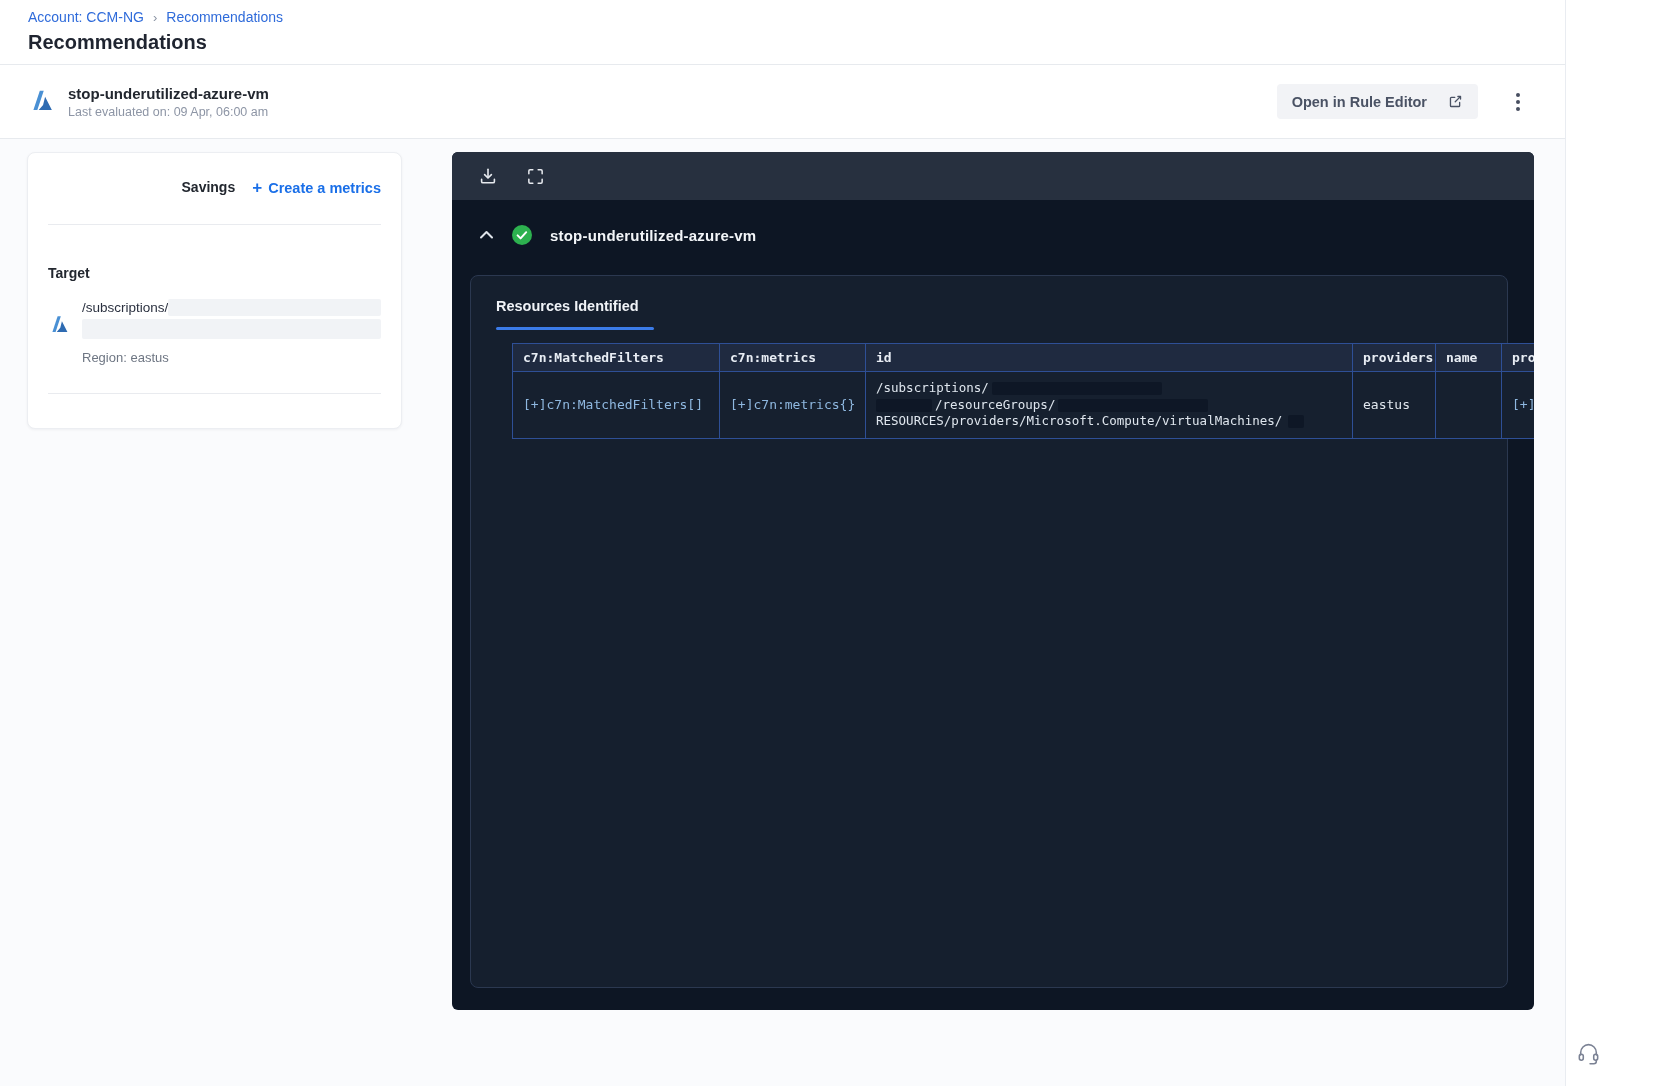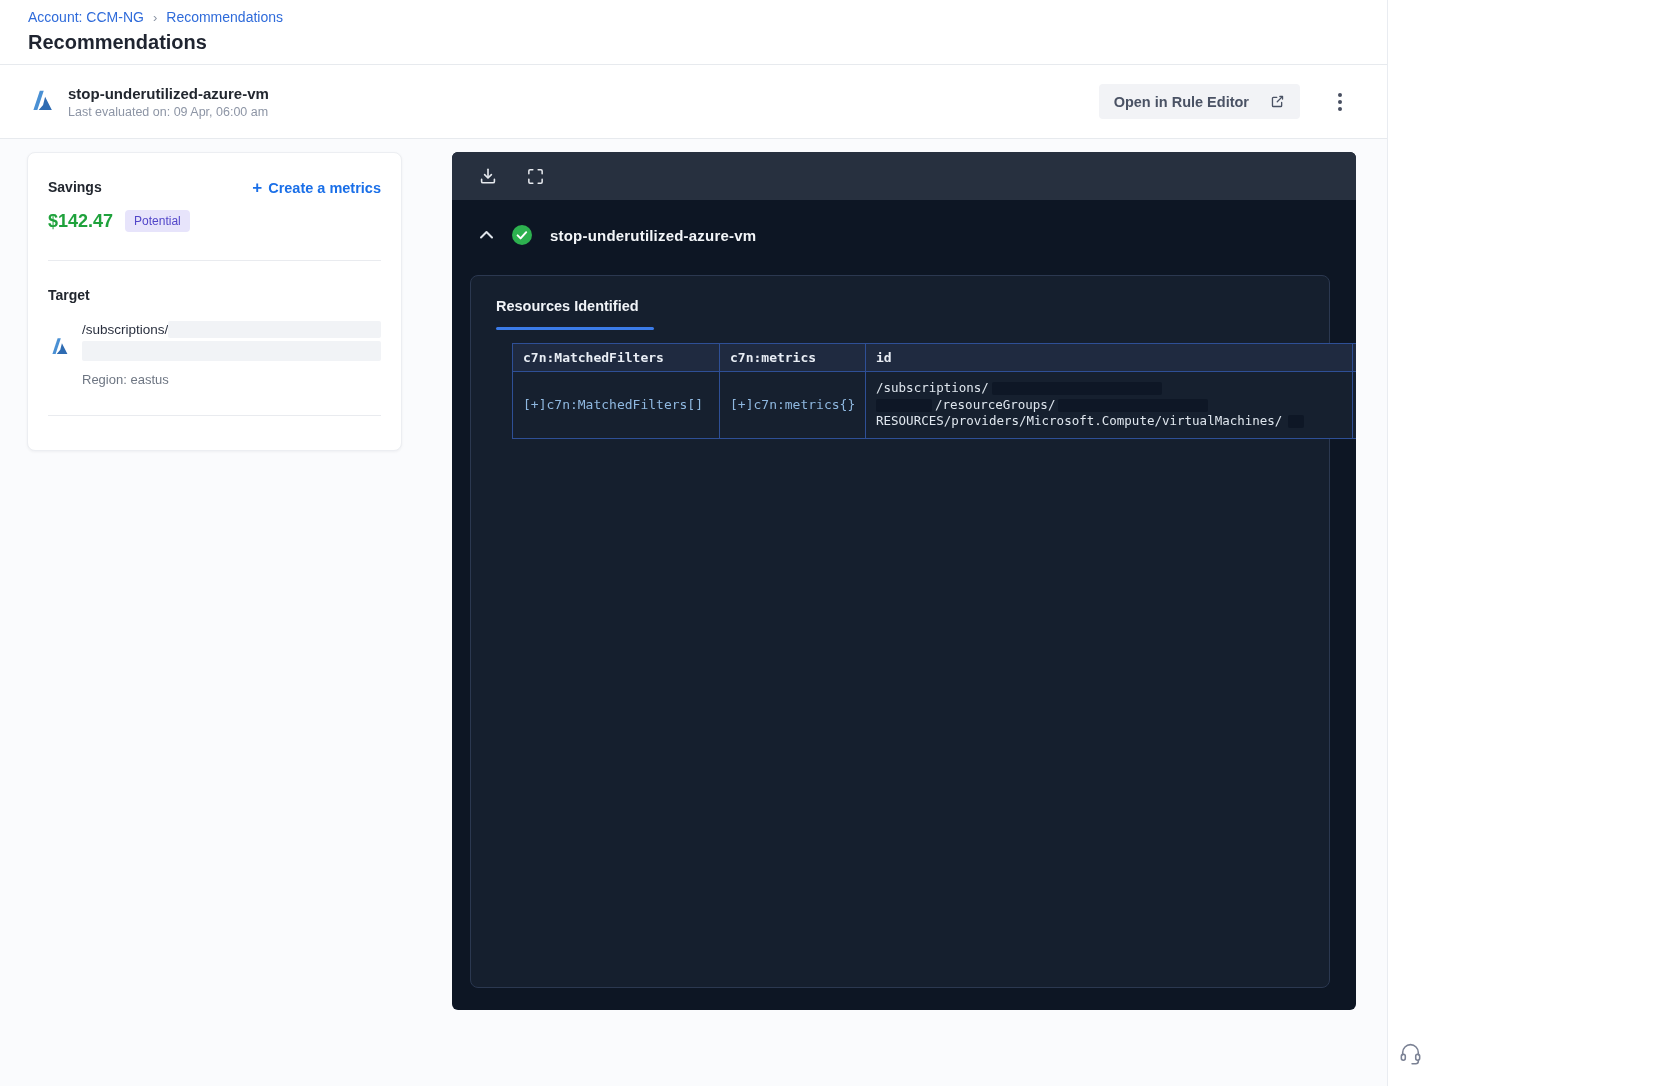--- a/index.html
+++ b/index.html
@@ -3,21 +3,21 @@
 <meta charset="utf-8">
 <style>
   * { box-sizing: border-box; margin: 0; padding: 0; }
   html, body { width: 1662px; height: 1086px; overflow: hidden; }
   body {
     font-family: "Liberation Sans", sans-serif;
     background: #ffffff;
     display: flex;
     color: #22272f;
   }
-  .main { width: 1388px; display: flex; flex-direction: column; border-right: 1px solid #e9ecf1; }
+  .main { width: 1566px; display: flex; flex-direction: column; border-right: 1px solid #e9ecf1; }
   .right-rail { width: 45px; background: #ffffff; position: relative; }
   .headset-wrap { position: absolute; bottom: 16px; left: 10px; }
 
   
   .topbar { background: #fff; padding: 9px 28px 10px 28px; }
   .breadcrumb { display: flex; align-items: center; gap: 9px; font-size: 14px; }
   .crumb { color: #2f6bda; cursor: pointer; text-decoration: none; }
   .crumb-sep { color: #8a93a3; font-size: 13px; }
   .page-title { margin-top: 6px; font-size: 20px; font-weight: bold; color: #1f2430; }
   .divider-h { height: 1px; background: #e7eaee; width: 100%; }
@@ -34,30 +34,30 @@
     font-size: 14.5px; font-weight: bold; color: #4a5264; cursor: pointer; }
   .kebab { margin: 0 12px 0 20px; display: flex; flex-direction: column; gap: 3px; cursor: pointer; padding: 5px; }
   .kebab i { width: 4px; height: 4px; border-radius: 50%; background: #474e60; display: block; }
 
   
   .content { flex: 1; background: #fafbfd; padding: 13px 31px 0 27px; display: flex; gap: 50px; align-items: flex-start; }
 
   
   .savings-card { width: 375px; background: #fff; border: 1px solid #eceef2; border-radius: 8px;
     box-shadow: 0 1px 3px rgba(16,24,40,0.05); padding: 26px 20px 34px 20px; }
-  .sc-row1 { display: flex; justify-content: space-between; align-items: flex-start; }
+  .sc-row1 { display: flex; justify-content: flex-end; align-items: flex-start; gap: 17px; }
   .sc-label { font-size: 14px; font-weight: bold; color: #22272f; }
   .create-ticket { display: flex; align-items: center; gap: 6px; color: #1a6fe8; font-weight: bold; font-size: 14.5px; cursor: pointer; }
   .plus-icon { font-size: 17px; font-weight: bold; line-height: 1; }
   .amount-row { display: flex; align-items: center; gap: 12px; margin-top: 14px; }
   .amount { font-size: 18px; font-weight: bold; color: #1fa23c; }
   .badge { background: #e7e4fb; color: #5246c9; font-size: 12px; padding: 4px 9px; border-radius: 4px; }
   .sc-divider { height: 1px; background: #e9ebef; margin-top: 28px; }
   .section-label { font-size: 14px; font-weight: bold; color: #22272f; }
-  .target-section { margin-top: 26px; }
+  .target-section { margin-top: 40px; }
   .target-row { display: flex; gap: 12px; margin-top: 18px; align-items: flex-start; }
   .azure-small { width: 22px; height: 22px; margin-top: 15px; flex: 0 0 auto; }
   .target-info { flex: 1; }
   .path-line { display: flex; align-items: center; }
   .target-path { font-size: 13.5px; color: #2b3140; white-space: nowrap; }
   .redact-light { background: #f1f3f6; border-radius: 2px; height: 17px; flex: 1; }
   .redact-light-full { background: #f1f3f6; border-radius: 2px; height: 20px; width: 100%; margin-top: 3px; }
   .region { font-size: 13px; color: #6e7683; margin-top: 11px; }
   .action-section { margin-top: 24px; }
   .action-value { margin-top: 13px; font-size: 13.5px; color: #2b3140; }
@@ -150,24 +150,20 @@
 
   <div class="content">
 
     <div class="savings-card">
       <div class="sc-row1">
         <div class="sc-label">Savings</div>
         <div class="create-ticket">
           <span class="plus-icon">+</span>
           <span>Create a metrics</span>
         </div>
-      </div>
-      <div class="amount-row">
-        <div class="amount">$142.47</div>
-        <div class="badge">Potential</div>
       </div>
       <div class="sc-divider"></div>
 
       <div class="target-section">
         <div class="section-label">Target</div>
         <div class="target-row">
           <svg class="azure-small" viewBox="0 0 24 24">
             <polygon points="10.5,2.5 14,2.5 8.3,19.5 4.8,19.5" fill="#4a90d4"></polygon>
             <polygon points="15.2,7.8 21.2,19.5 9.5,19.5 13.4,15.1" fill="#2e6bb2"></polygon>
           </svg>

